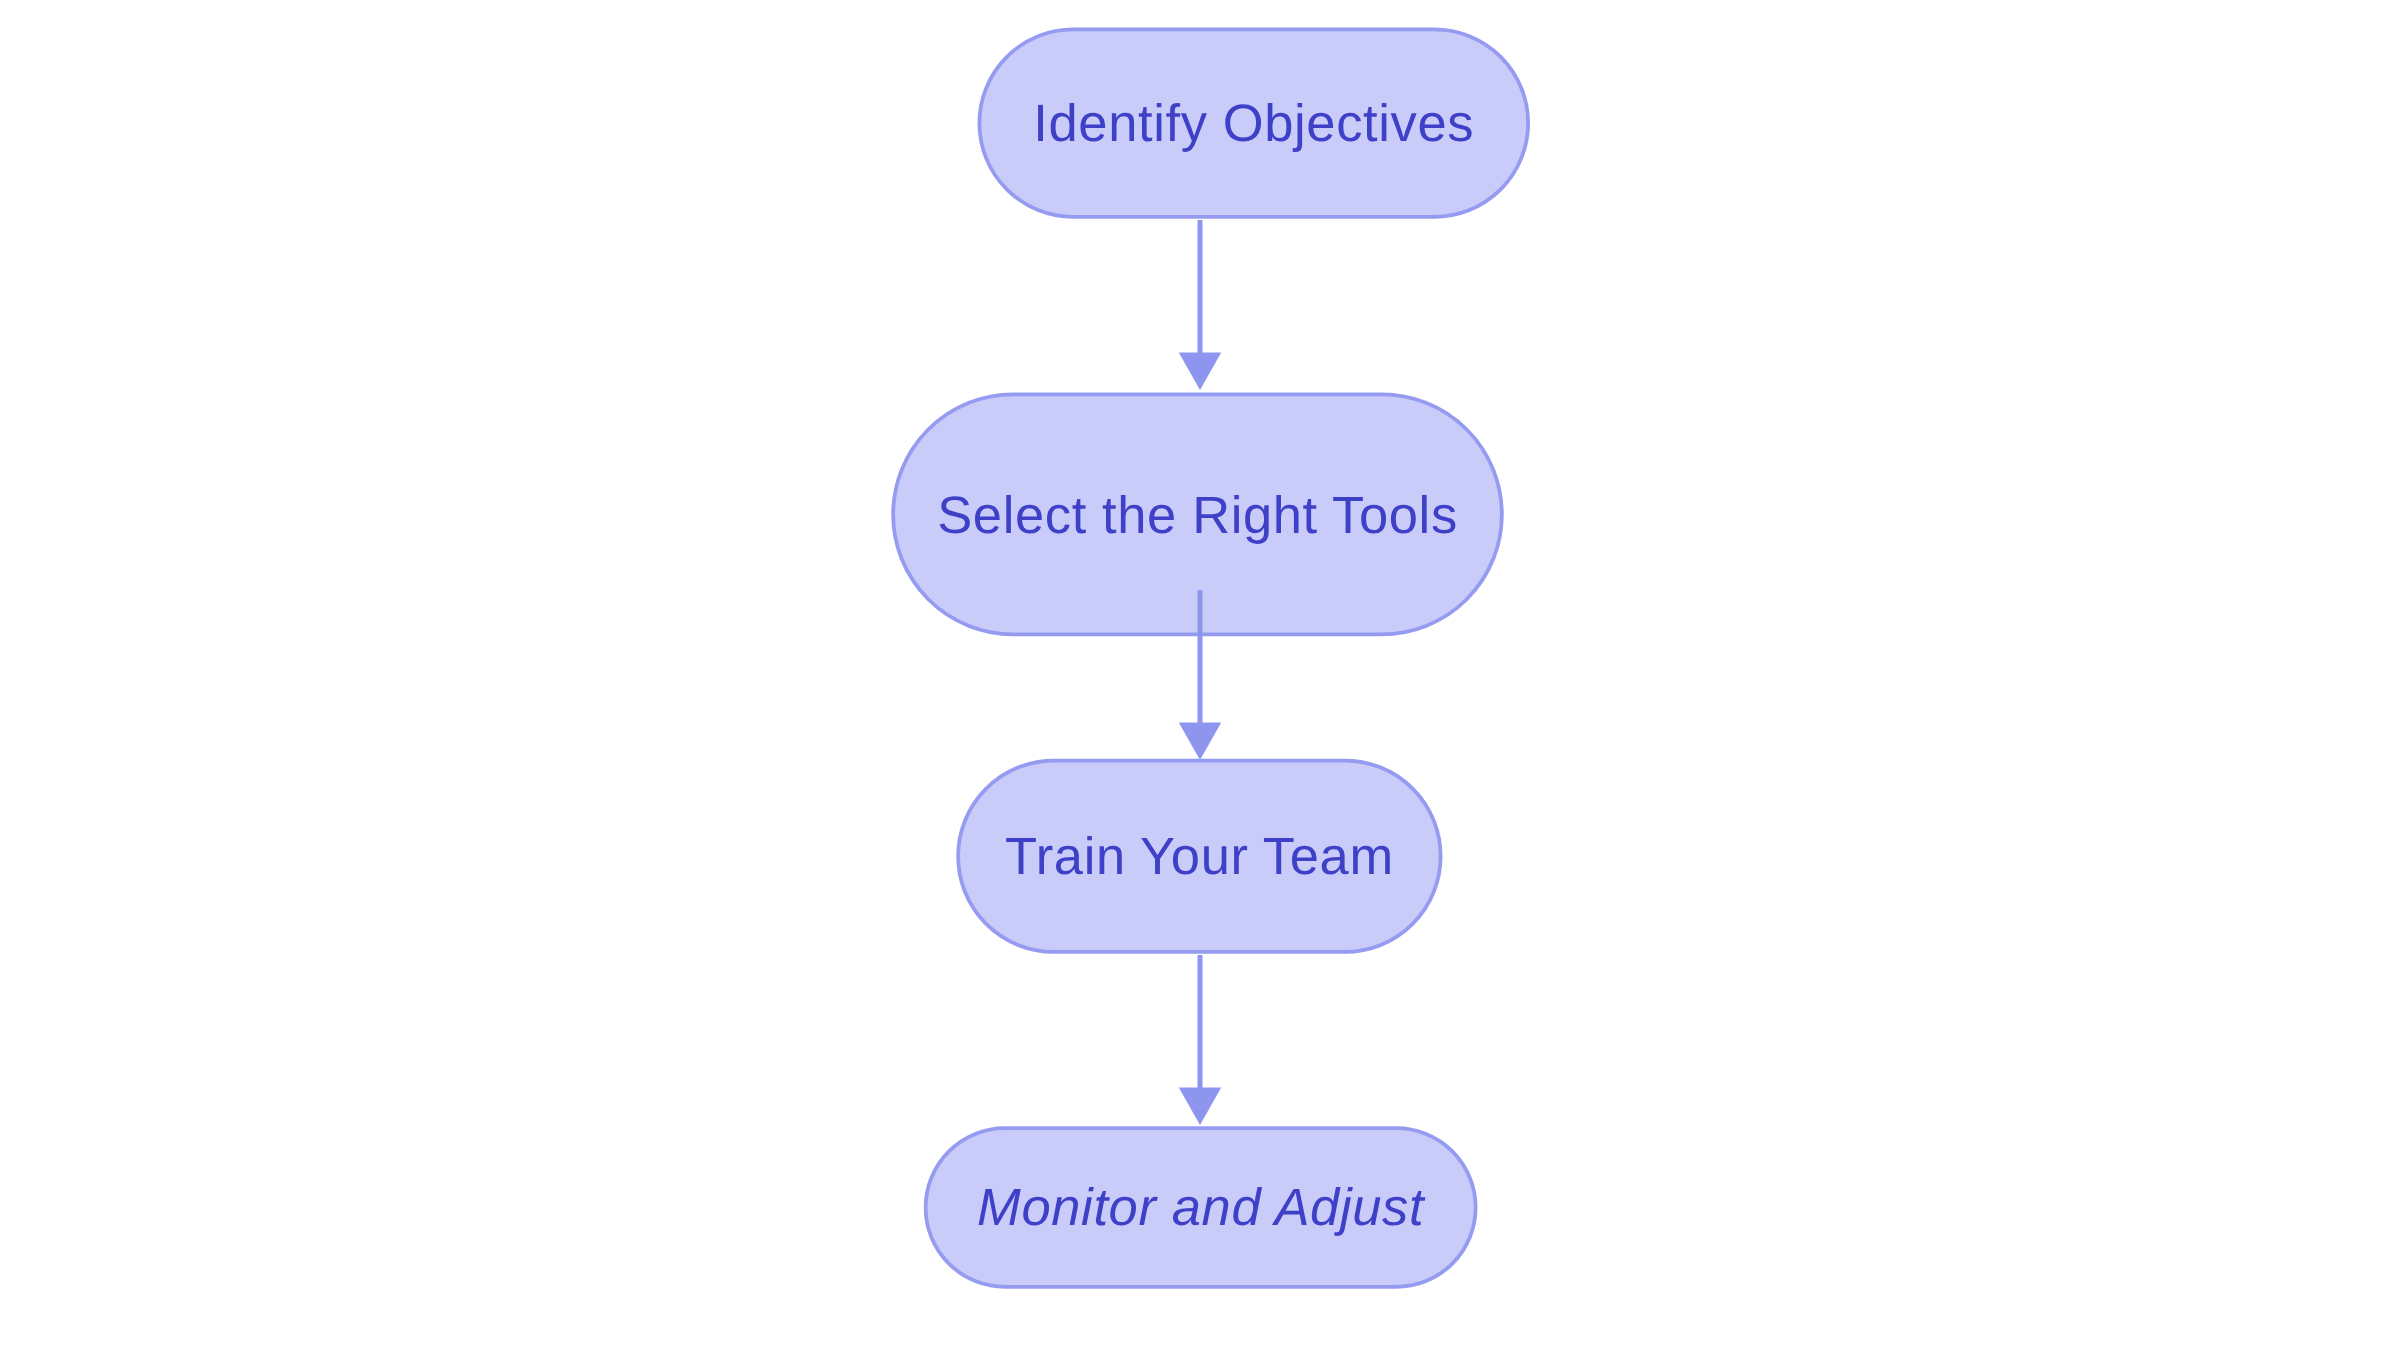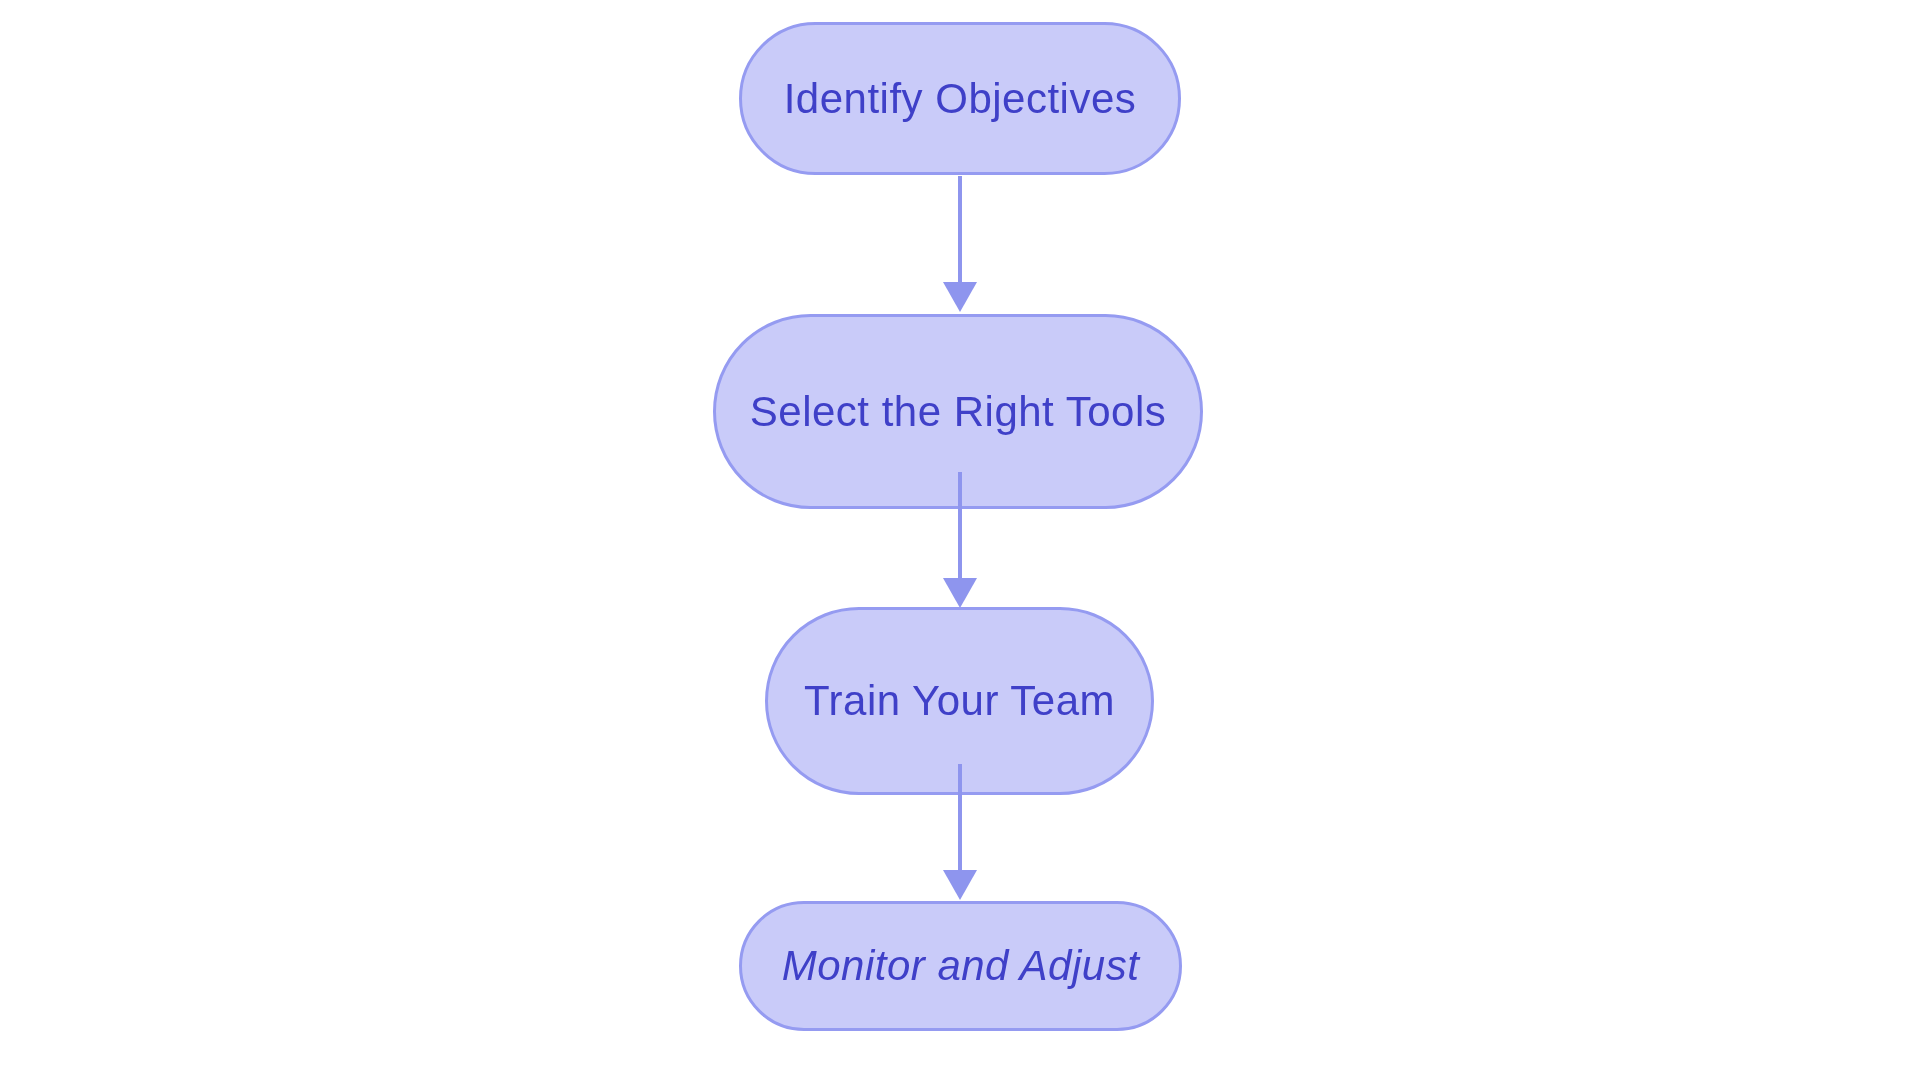--- a/index.html
+++ b/index.html
@@ -26,23 +26,23 @@
     box-sizing: border-box;
   }
   .node-label {
     color: var(--node-text, #3f40c8);
     font-size: 42px;
     font-weight: 400;
     letter-spacing: 0.5px;
     white-space: nowrap;
     text-align: center;
   }
-  .node-1 { left: 739px; top: 22px;  width: 442px; height: 153px; }
+  .node-1 { left: 782px; top: 22px;  width: 442px; height: 153px; }
   .node-2 { left: 713px; top: 314px; width: 490px; height: 195px; }
-  .node-3 { left: 765px; top: 607px; width: 389px; height: 188px; }
+  .node-3 { left: 765px; top: 607px; width: 389px; height: 156px; }
   .node-4 { left: 739px; top: 901px; width: 443px; height: 130px; font-style: italic; }
 
   .arrow {
     position: absolute;
     left: 960px;
     transform: translateX(-50%);
     display: flex;
     flex-direction: column;
     align-items: center;
   }

